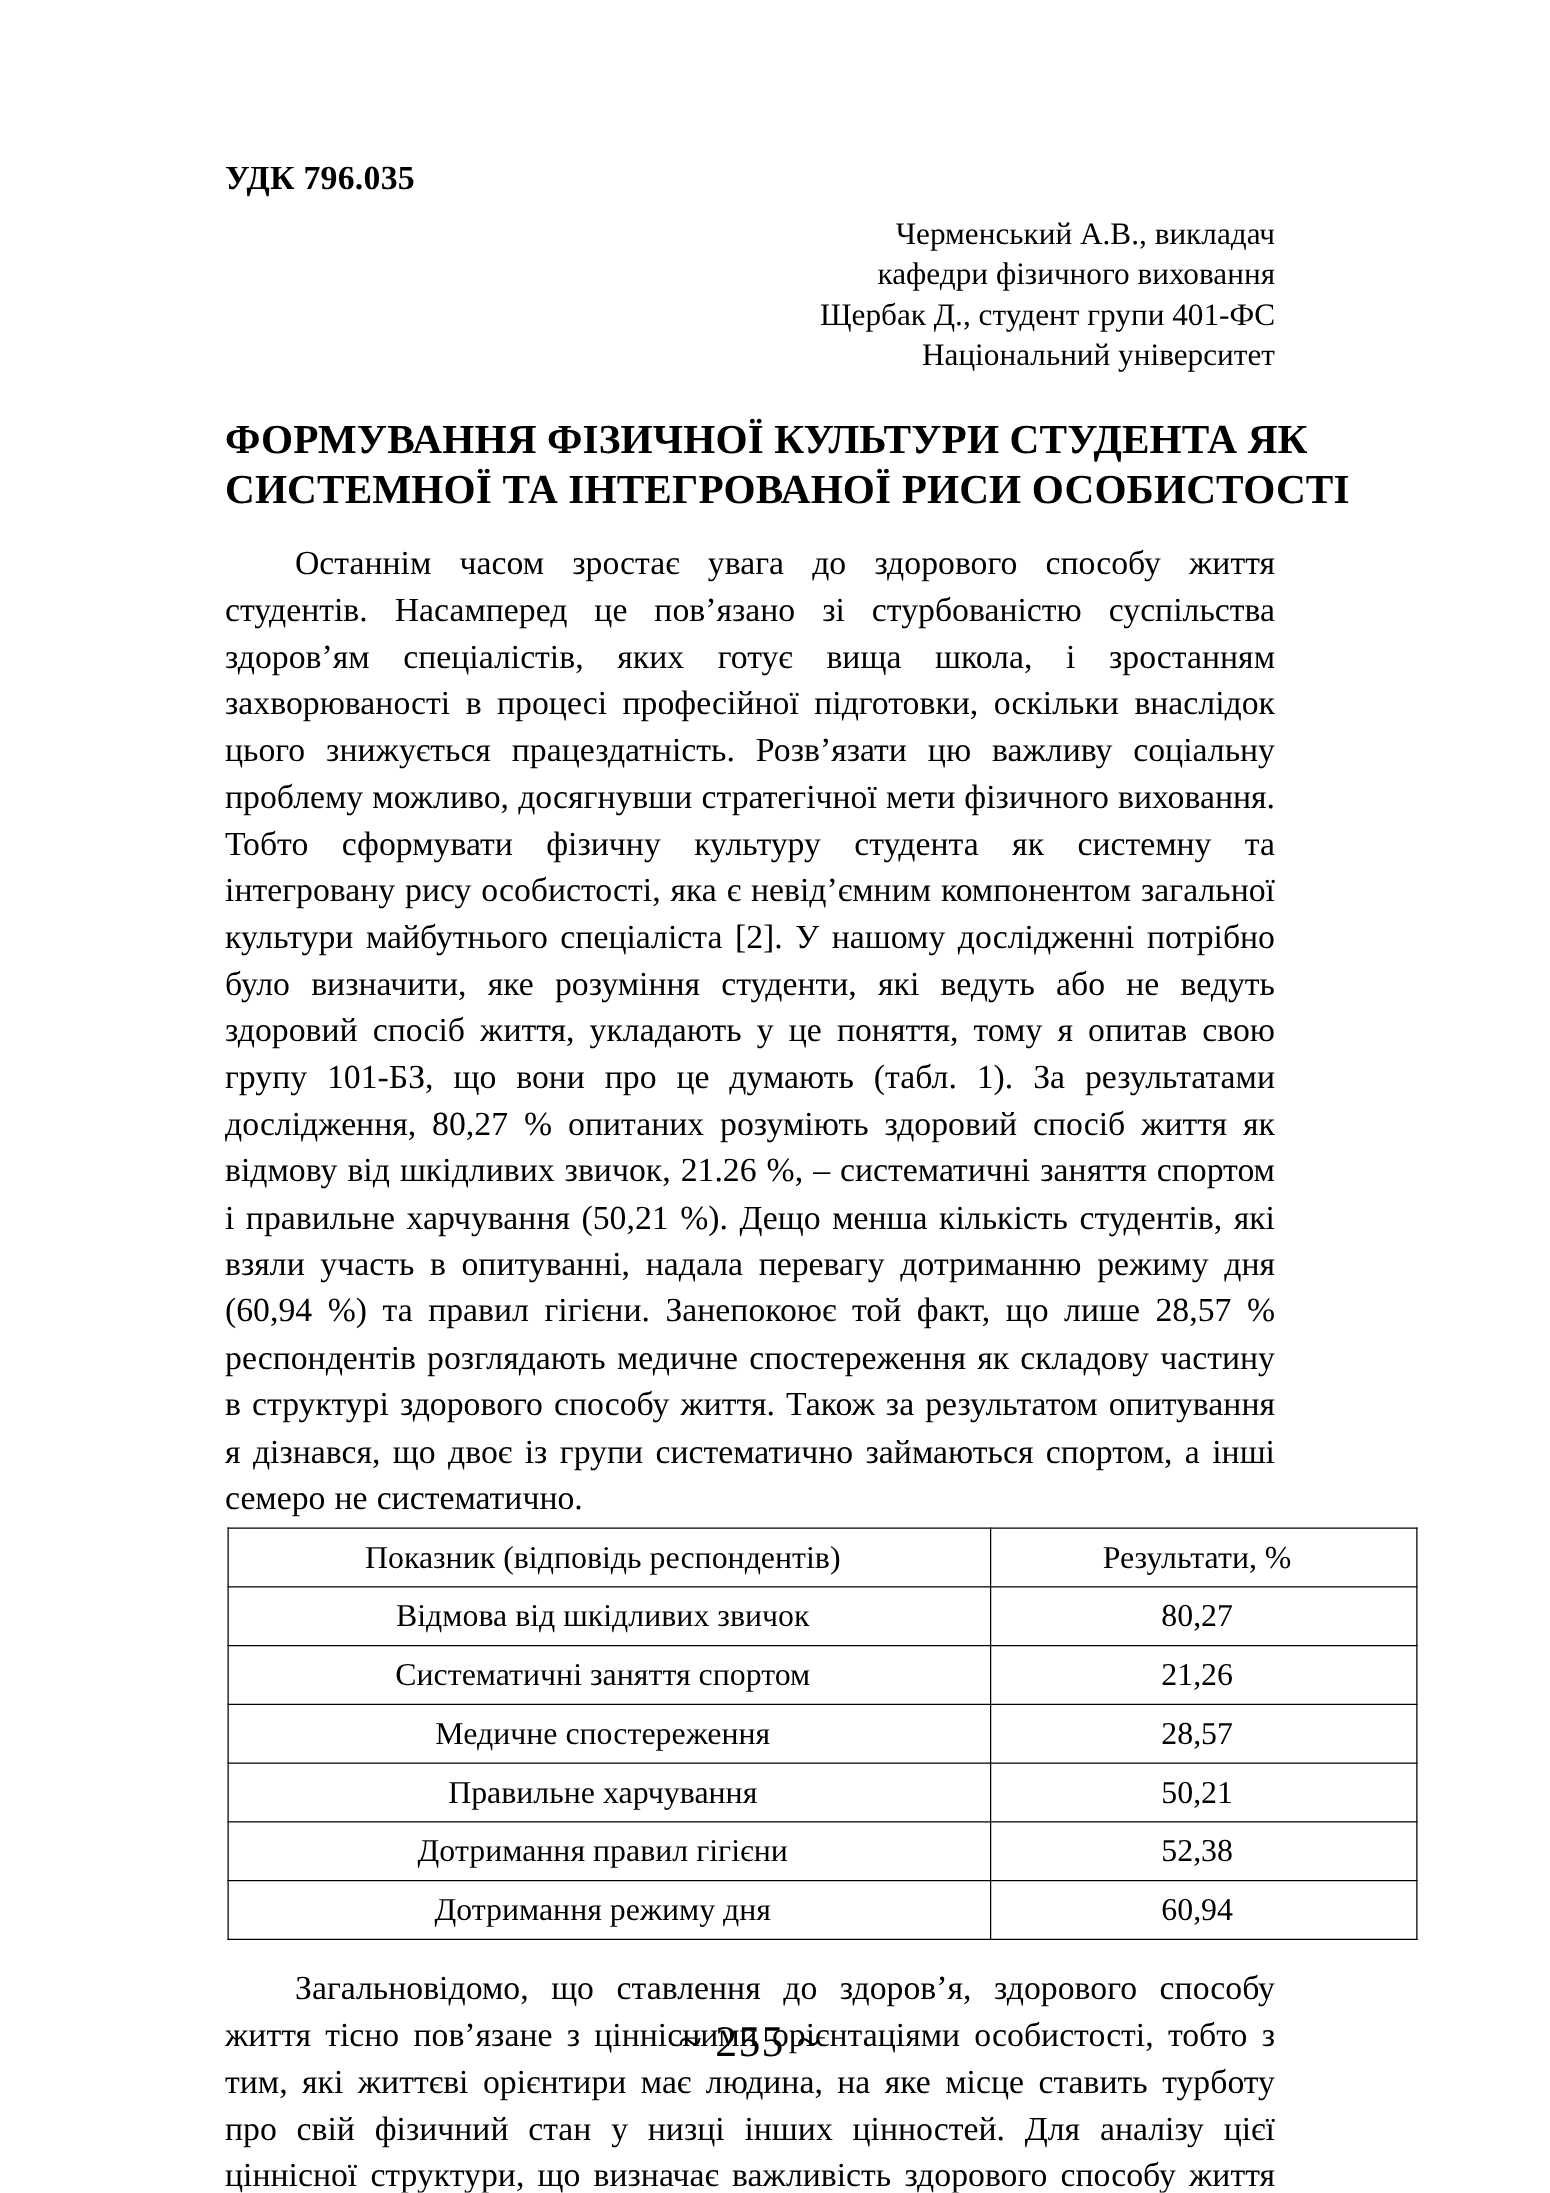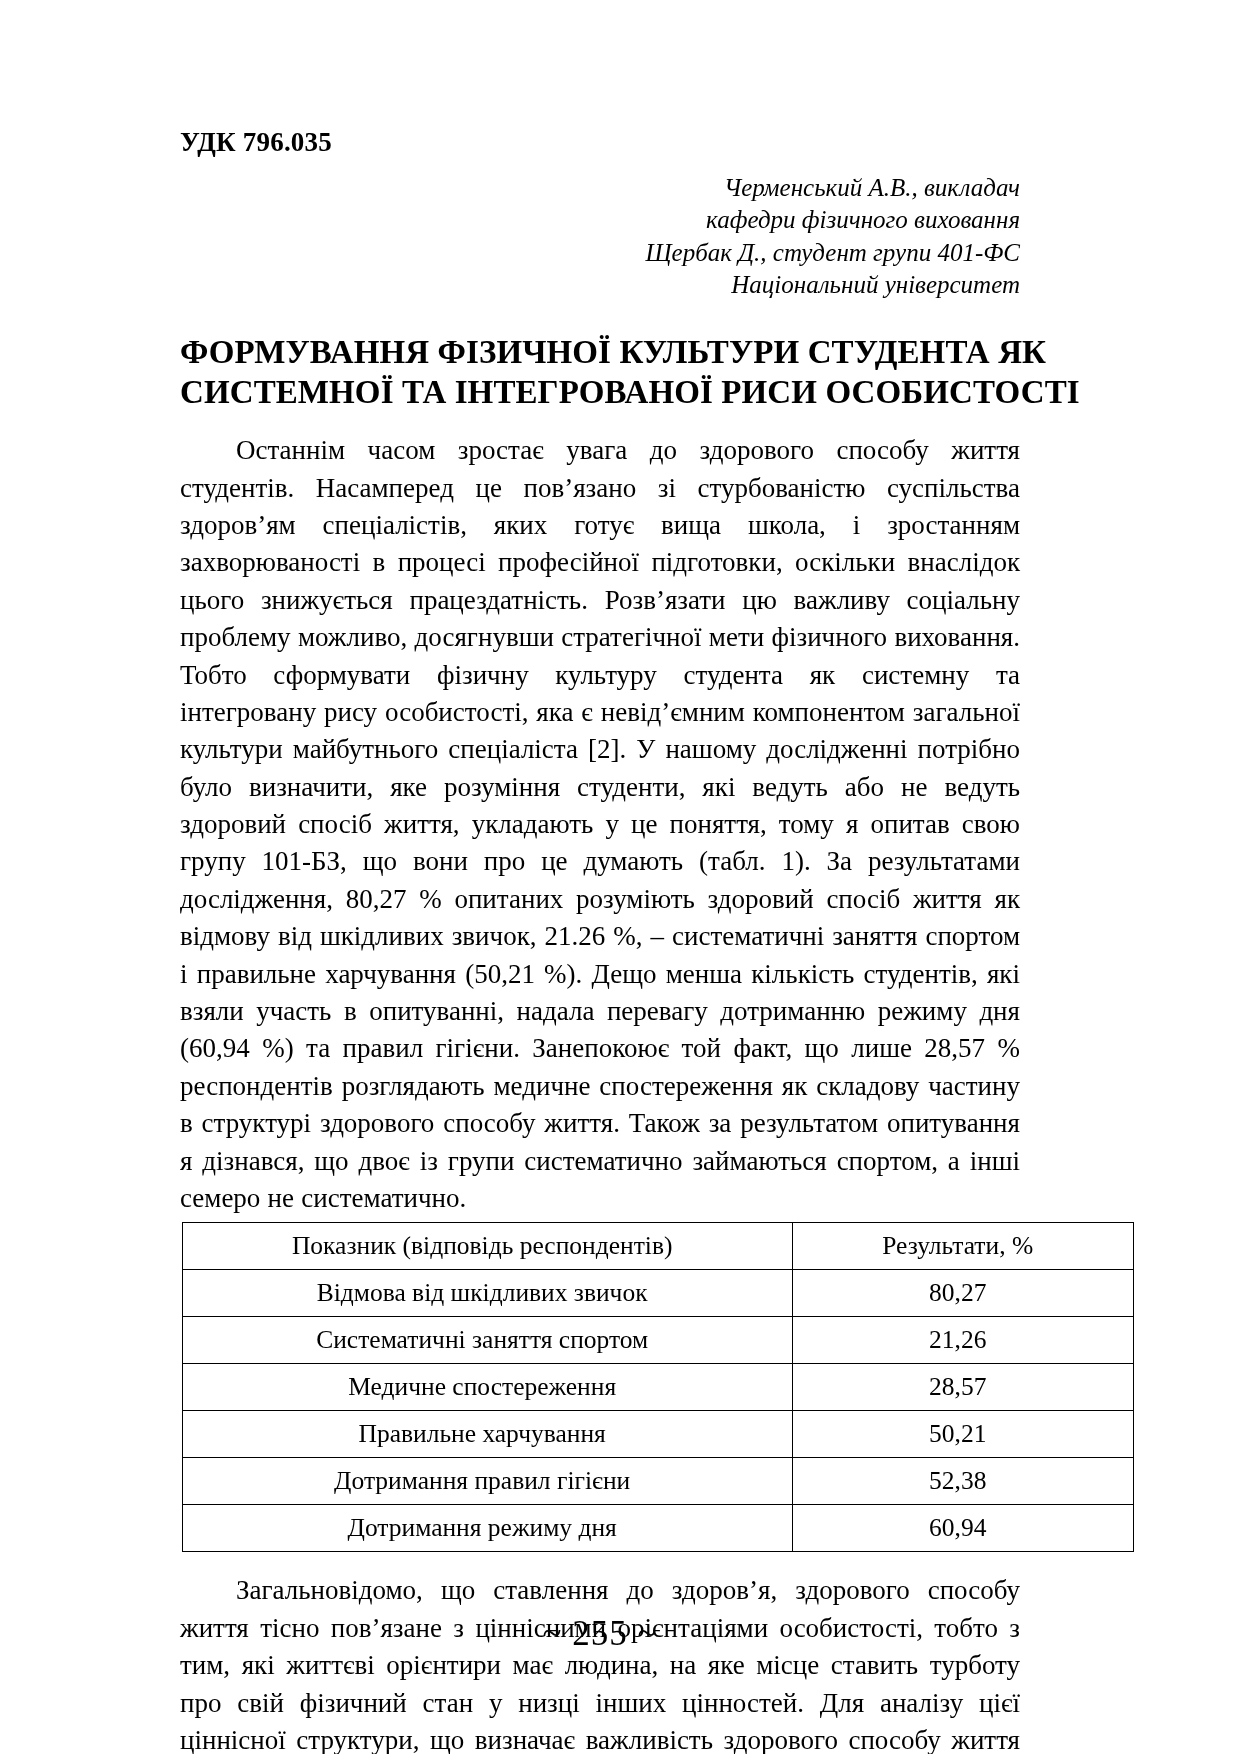--- a/index.html
+++ b/index.html
@@ -29,21 +29,20 @@
   
   .udk {
     font-size: 27px;
     font-weight: bold;
     letter-spacing: 0.2px;
     line-height: 1.1;
   }
   .authors {
     margin-top: 14px;
     text-align: right;
-    font-style: italic;
     font-size: 25px;
     line-height: 1.30;
   }
   .authors div { white-space: nowrap; }
 
   
   .title {
     margin-top: 30px;
     text-align: center;
     font-weight: bold;

